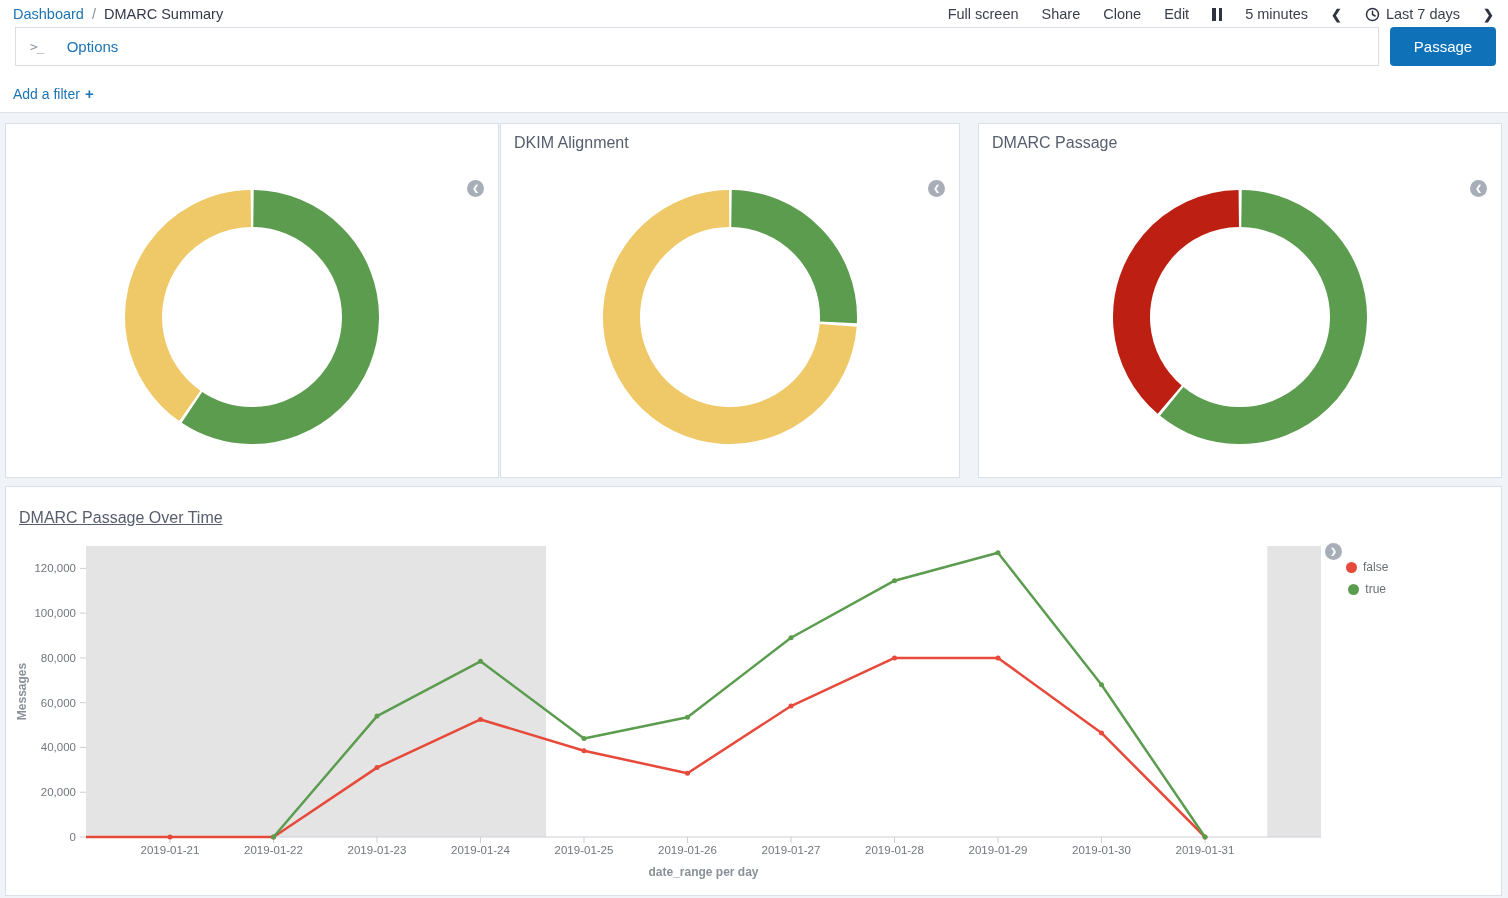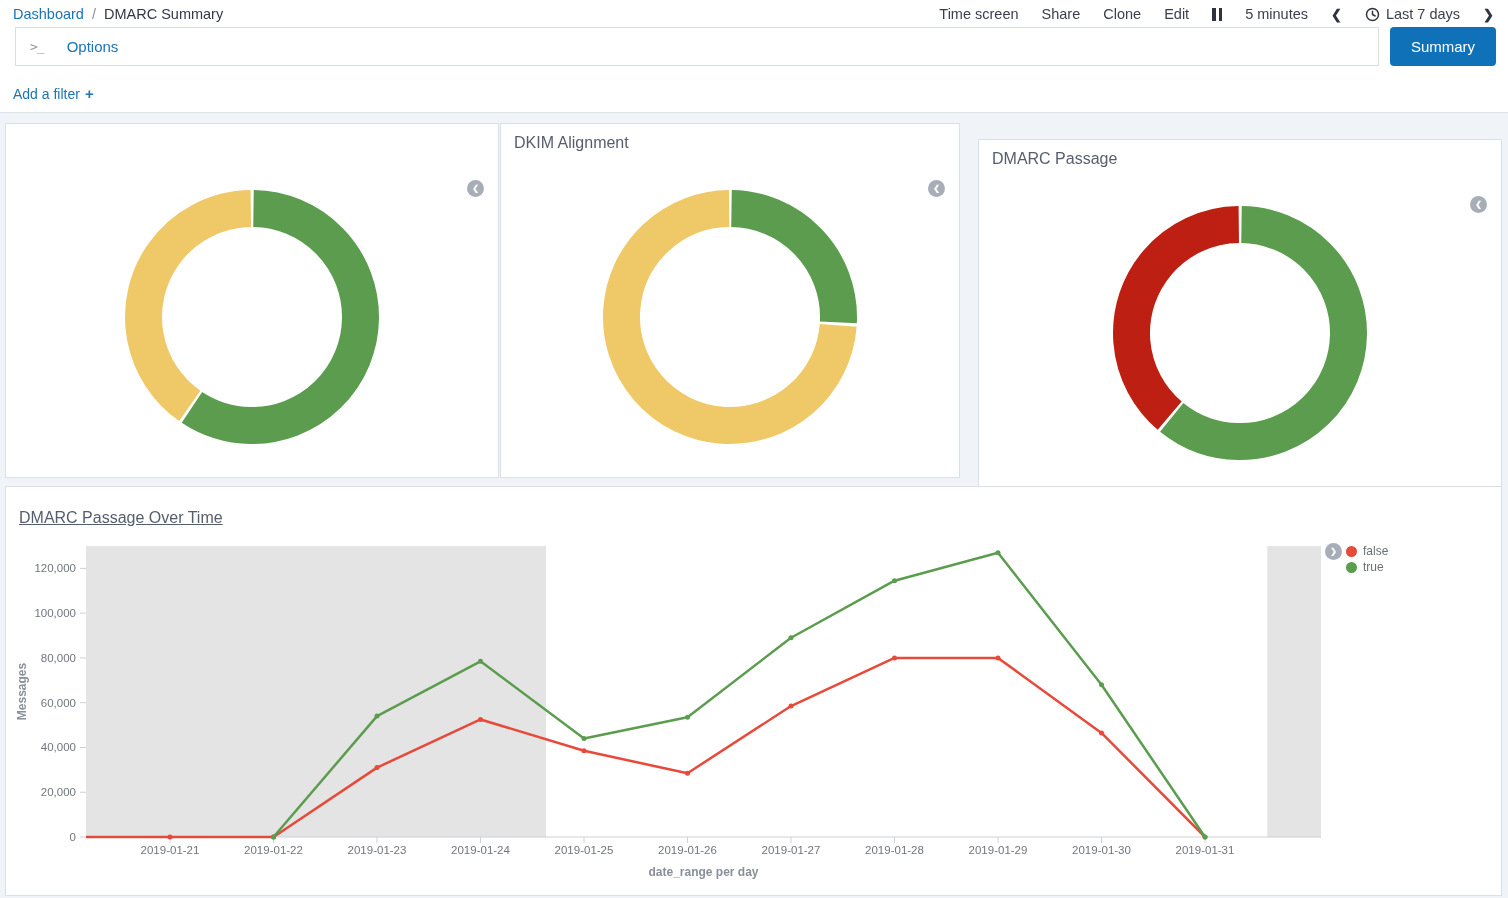--- a/index.html
+++ b/index.html
@@ -34,48 +34,48 @@
   .filter-row { position:absolute; top:85px; left:13px; font-size:14px; display:flex; align-items:center; gap:5px; }
   .add-filter { color:#1C73B5; cursor:pointer; }
   .plus-glyph { color:#1C73B5; font-weight:bold; font-size:15px; }
   .divider { position:absolute; top:112px; left:0; right:0; height:1px; background:#DDE2E9; }
   
   .dash { position:absolute; top:113px; left:0; right:0; bottom:0; background:#F0F4F9; }
   .panel { position:absolute; background:#fff; border:1px solid #DAE0E8; }
   .panel-title { padding:10px 13px; font-size:16px; color:#565D6D; white-space:nowrap; }
   #p1 { left:5px;   top:10px;  width:494px;  height:355px; }
   #p2 { left:500px; top:10px;  width:460px;  height:355px; }
-  #p3 { left:978px; top:10px;  width:524px;  height:355px;margin-top:16px; }
+  #p3 { left:978px; top:10px;  width:524px;  height:355px; }
   #p4 { left:5px;   top:373px; width:1497px; height:410px; }
   .collapse-btn { position:absolute; top:56px; right:14px; width:17px; height:17px; border-radius:50%;
     background:#A8AEB8; color:#fff; display:flex; align-items:center; justify-content:center;
     font-size:8px; font-weight:bold; cursor:pointer; }
   .donut-wrap { position:absolute; top:40px; left:0; right:0; bottom:8px;
     display:flex; align-items:center; justify-content:center; }
   
   #line-svg { position:absolute; top:0; left:0; }
-  .lc-legend { position:absolute; top:57px; left:1340px; display:flex; flex-direction:column; gap:2px; }
+  .lc-legend { position:absolute; top:73px; left:1340px; display:flex; flex-direction:column; gap:8px;align-items:center; }
   .legend-row { display:flex; align-items:center; gap:6px; cursor:pointer; }
   .legend-dot { width:11px; height:11px; border-radius:50%; }
   .legend-label { font-size:12px; color:#6A7077; }
   .legend-expand { position:absolute; top:56px; left:1319px; width:17px; height:17px; border-radius:50%;
     background:#A8AEB8; color:#fff; display:flex; align-items:center; justify-content:center;
     font-size:8px; font-weight:bold; cursor:pointer; }
 </style>
 </head>
 <body>
 
 <header class="topbar">
   <div class="crumbs">
     <span class="crumb-link">Dashboard</span>
     <span class="crumb-sep">/</span>
     <span class="crumb-cur">DMARC Summary</span>
   </div>
   <nav class="top-menu">
-    <span class="menu-item">Time screen</span>
+    <span class="menu-item">Full screen</span>
     <span class="menu-item">Share</span>
     <span class="menu-item">Clone</span>
     <span class="menu-item">Edit</span>
     <span class="pause-icon">
         <i></i>
         <i></i>
       </span>
     <span class="menu-item">5 minutes</span>
     <span class="chev">❮</span>
     <span class="time-btn">
@@ -87,21 +87,21 @@
     </span>
     <span class="chev">❯</span>
   </nav>
 </header>
 
 <div class="search-row">
   <div class="search-bar">
     <span class="prompt-icon">&gt;_</span>
     <span class="options-link">Options</span>
   </div>
-  <button class="refresh-btn">Summary</button>
+  <button class="refresh-btn">Passage</button>
 </div>
 
 <div class="filter-row">
   <span class="add-filter">Add a filter</span>
   <span class="plus-glyph">+</span>
 </div>
 <div class="divider"></div>
 
 <main class="dash">
 

